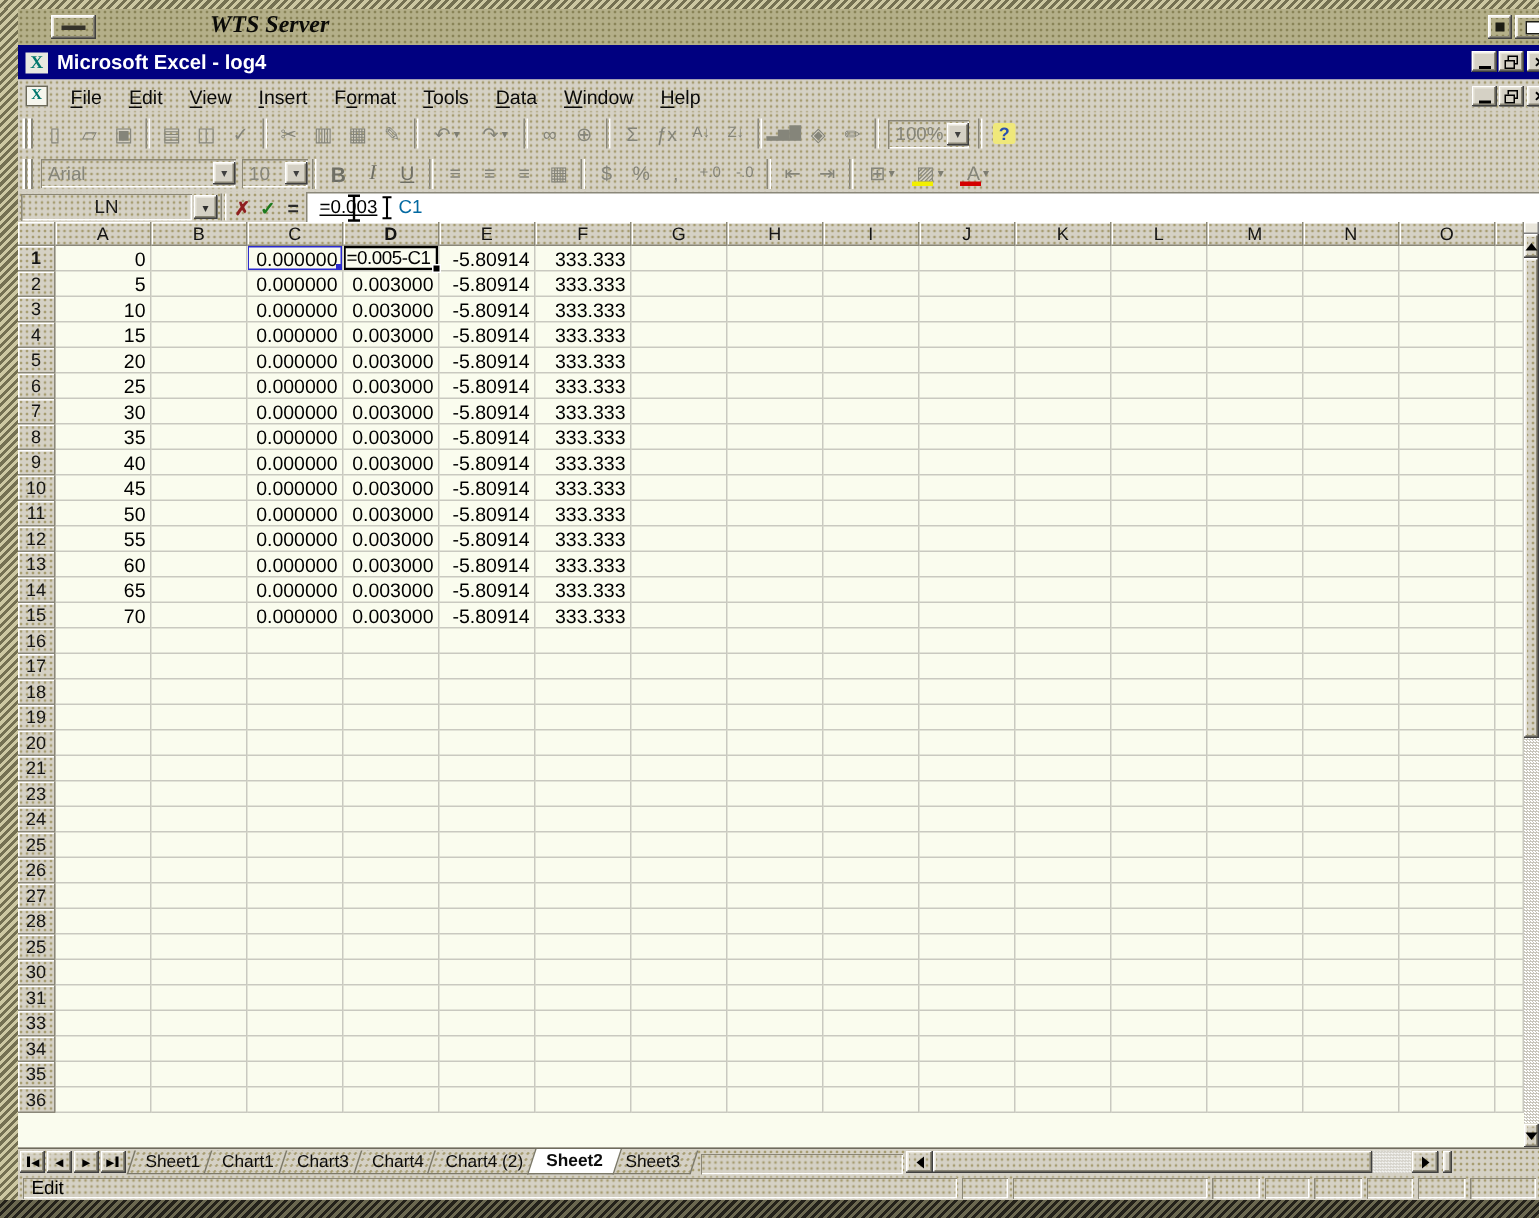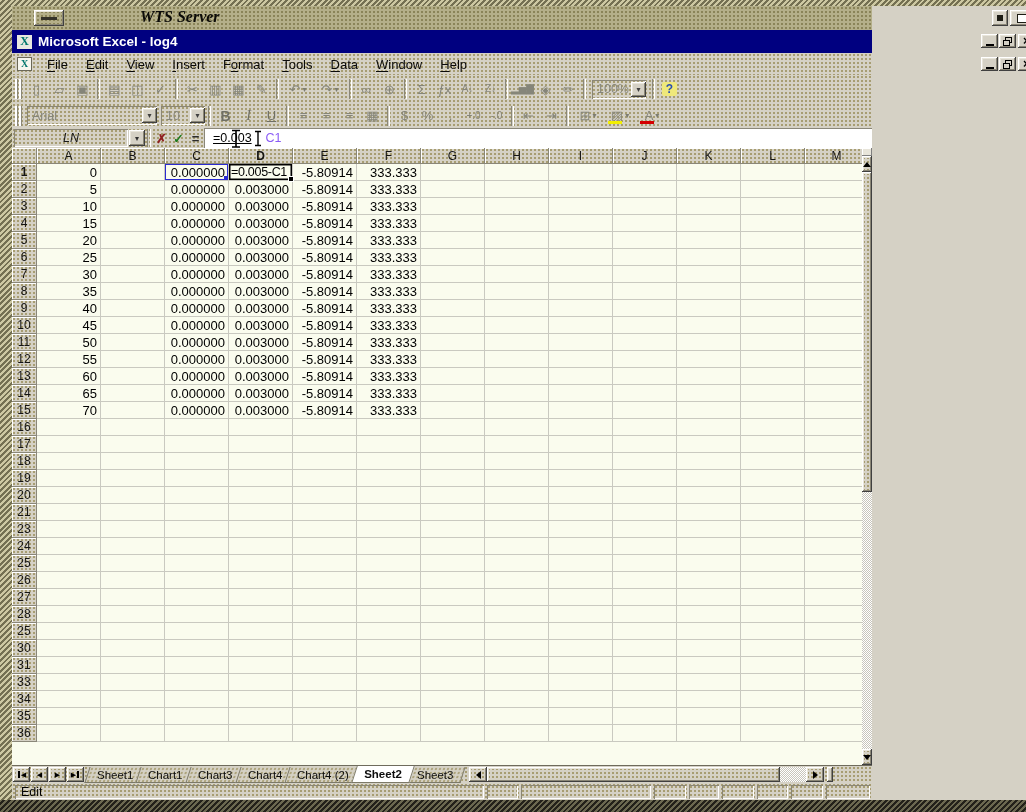--- a/index.html
+++ b/index.html
@@ -12,21 +12,21 @@
             background-size:4px 4px; }
   .kdots  { background-color:#b4af89;
             background-image: radial-gradient(#8a8458 0.9px, transparent 1.1px);
             background-size:4px 4px; }
   .raised { box-shadow: inset -1px -1px #404040, inset 1px 1px #ffffff,
             inset -2px -2px #8a8676, inset 2px 2px #e8e5da; }
   .sunken { box-shadow: inset 1px 1px #8a8676, inset -1px -1px #ffffff; }
   .checker{ background-image: repeating-conic-gradient(#ffffff 0% 25%, #c8c5bb 0% 50%);
             background-size:2px 2px; }
 
-  .bar { position:absolute; left:12px; width:860px; }
+  .bar { position:absolute; left:12px; width:1014px; }
 
   .frame-top    { position:absolute; left:0; top:0; width:1026px; height:6px;
                   background:repeating-linear-gradient(135deg,#cdc8a2 0 2px,#747052 2px 4px); }
   .frame-left   { position:absolute; left:0; top:6px; width:12px; height:794px;
                   background:repeating-linear-gradient(135deg,#cdc8a2 0 2px,#747052 2px 4px); }
   .frame-bottom { position:absolute; left:0; top:800px; width:1026px; height:12px;
                   background:repeating-linear-gradient(135deg,#6b6850 0 2px,#23211a 2px 4px); }
 
   .wts-titlebar { top:6px; height:24px; display:flex; align-items:center; }
   .wts-sysbtn { position:absolute; left:22px; top:4px; width:30px; height:16px;
@@ -84,34 +84,34 @@
   .combo .dd { margin-left:auto; width:15px; height:15px; display:flex; align-items:center;
                justify-content:center; color:#404040; font-size:8px; background:#d5d1c5; }
   .font-combo { width:130px; margin-left:2px;gap:48px; }
   .size-combo { width:44px; margin-left:4px; }
   .zoom-combo { width:54px; margin:0 3px; }
   .helpbtn .q { background:#efe87a; color:#2a50b0; font-weight:bold; font-size:12px;
                 padding:0 4px; border-radius:2px; }
 
   .formulabar { top:128px; height:20px; display:flex; align-items:center; }
   .name-box { width:114px; height:18px; margin-left:2px; display:flex; align-items:center;
-              justify-content:center; font-size:12.5px; color:#1b1b1b;font-style:italic; }
+              justify-content:center; font-size:12.5px; color:#1b1b1b; }
   .name-dd { width:16px; height:16px; margin-left:1px; display:flex; align-items:center;
              justify-content:center; font-size:8px; color:#303030; background:#d5d1c5; }
   .fxsep { width:4px; height:18px; margin:0 2px;
            border-left:1px solid #8a8779; border-right:1px solid #fff; }
   .fbtn { width:17px; height:16px; display:flex; align-items:center; justify-content:center;
           font-weight:bold; font-size:12.5px; }
   .fbtn.cancel { color:#8f1f1f; }
   .fbtn.enter  { color:#1c7a1c; }
   .fbtn.eq     { color:#2b2b2b; font-size:13px; }
   .formula-field { flex:1; height:20px; background:#ffffff; display:flex; align-items:center;
                    padding-left:9px; font-size:12.5px; box-shadow:inset 1px 1px #8a8779; }
   .formula-field .head { color:#000;text-decoration:underline; }
-  .formula-field .ref  { color:#8b5cf6; margin-left:3px; }
+  .formula-field .ref  { color:#0369a1; margin-left:3px; }
   .ibeam { margin-left:1px; }
 
   .grid { top:148px; height:617px; background:#fafcee; position:absolute;
           overflow:hidden; display:flex; flex-direction:column; }
   .ghead { display:flex; height:16px; flex:0 0 16px; }
   .corner { width:25px; flex:0 0 25px; border-right:1px solid #8a8779; border-bottom:1px solid #8a8779;
             box-shadow:inset 1px 1px #fff; }
   .colhead { width:64px; flex:0 0 64px; display:flex; align-items:center; justify-content:center;
              font-size:12px; color:#141414; border-right:1px solid #8a8779;
              border-bottom:1px solid #8a8779; box-shadow:inset 1px 1px #fff; }

